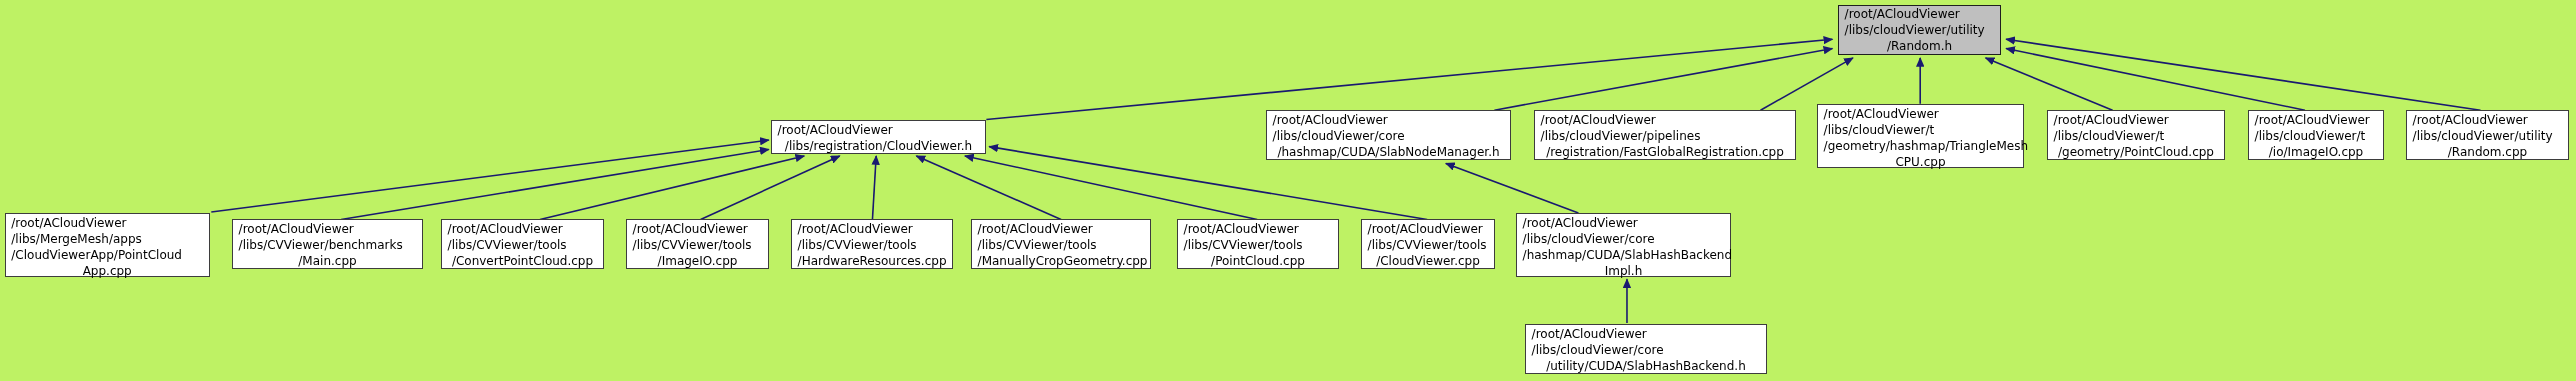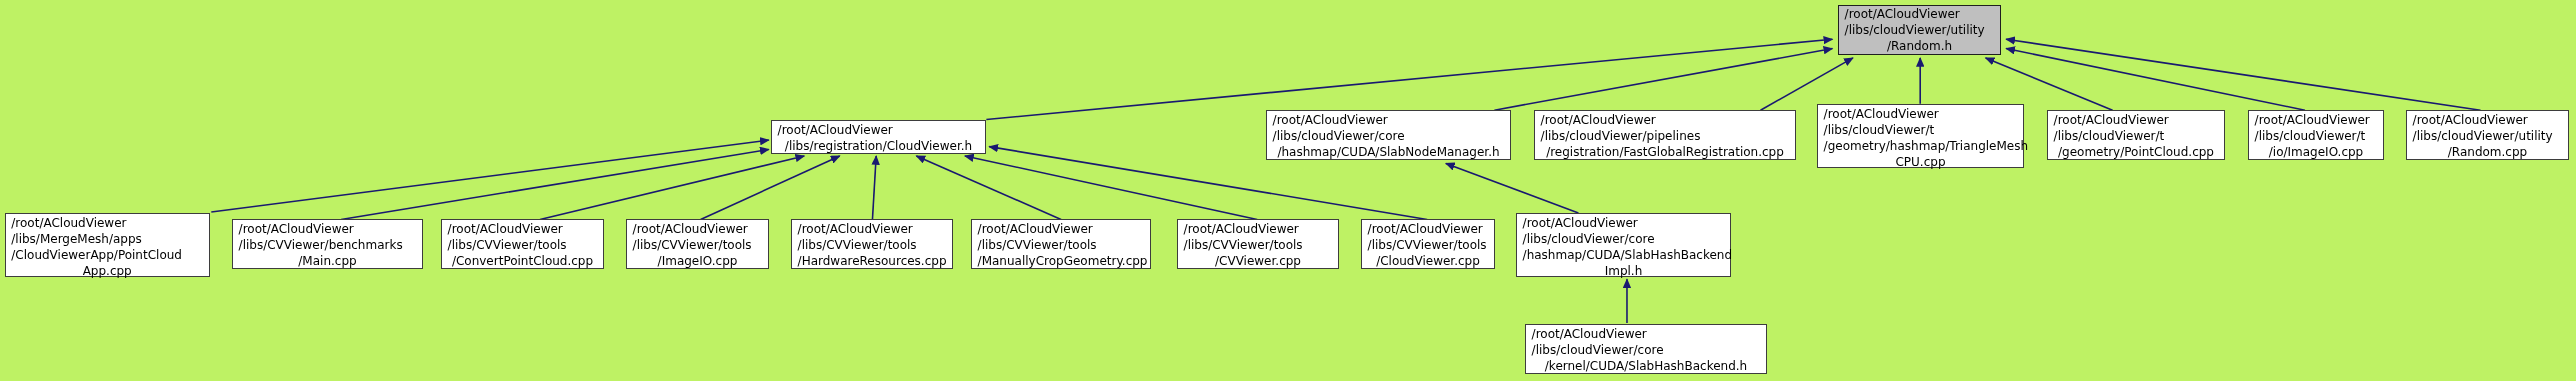--- a/index.html
+++ b/index.html
@@ -126,36 +126,36 @@
 
   <div class="node" style="left:971px;top:219px;width:180px;height:50px;">
     <div class="ln">/root/ACloudViewer</div>
     <div class="ln">/libs/CVViewer/tools</div>
     <div class="ln last">/ManuallyCropGeometry.cpp</div>
   </div>
 
   <div class="node" style="left:1177px;top:219px;width:162px;height:50px;">
     <div class="ln">/root/ACloudViewer</div>
     <div class="ln">/libs/CVViewer/tools</div>
-    <div class="ln last">/CVViewer.cpp</div>
+    <div class="ln last">/PointCloud.cpp</div>
   </div>
 
   <div class="node" style="left:1361px;top:219px;width:134px;height:50px;">
     <div class="ln">/root/ACloudViewer</div>
     <div class="ln">/libs/CVViewer/tools</div>
     <div class="ln last">/CloudViewer.cpp</div>
   </div>
 
   <div class="node" style="left:1516px;top:213px;width:215px;height:64px;">
     <div class="ln">/root/ACloudViewer</div>
     <div class="ln">/libs/cloudViewer/core</div>
     <div class="ln">/hashmap/CUDA/SlabHashBackend</div>
     <div class="ln last">Impl.h</div>
   </div>
 
   <div class="node" style="left:1525px;top:324px;width:242px;height:50px;">
     <div class="ln">/root/ACloudViewer</div>
     <div class="ln">/libs/cloudViewer/core</div>
-    <div class="ln last">/kernel/CUDA/SlabHashBackend.h</div>
+    <div class="ln last">/utility/CUDA/SlabHashBackend.h</div>
   </div>
 
 </div>
 
 
 </body></html>

